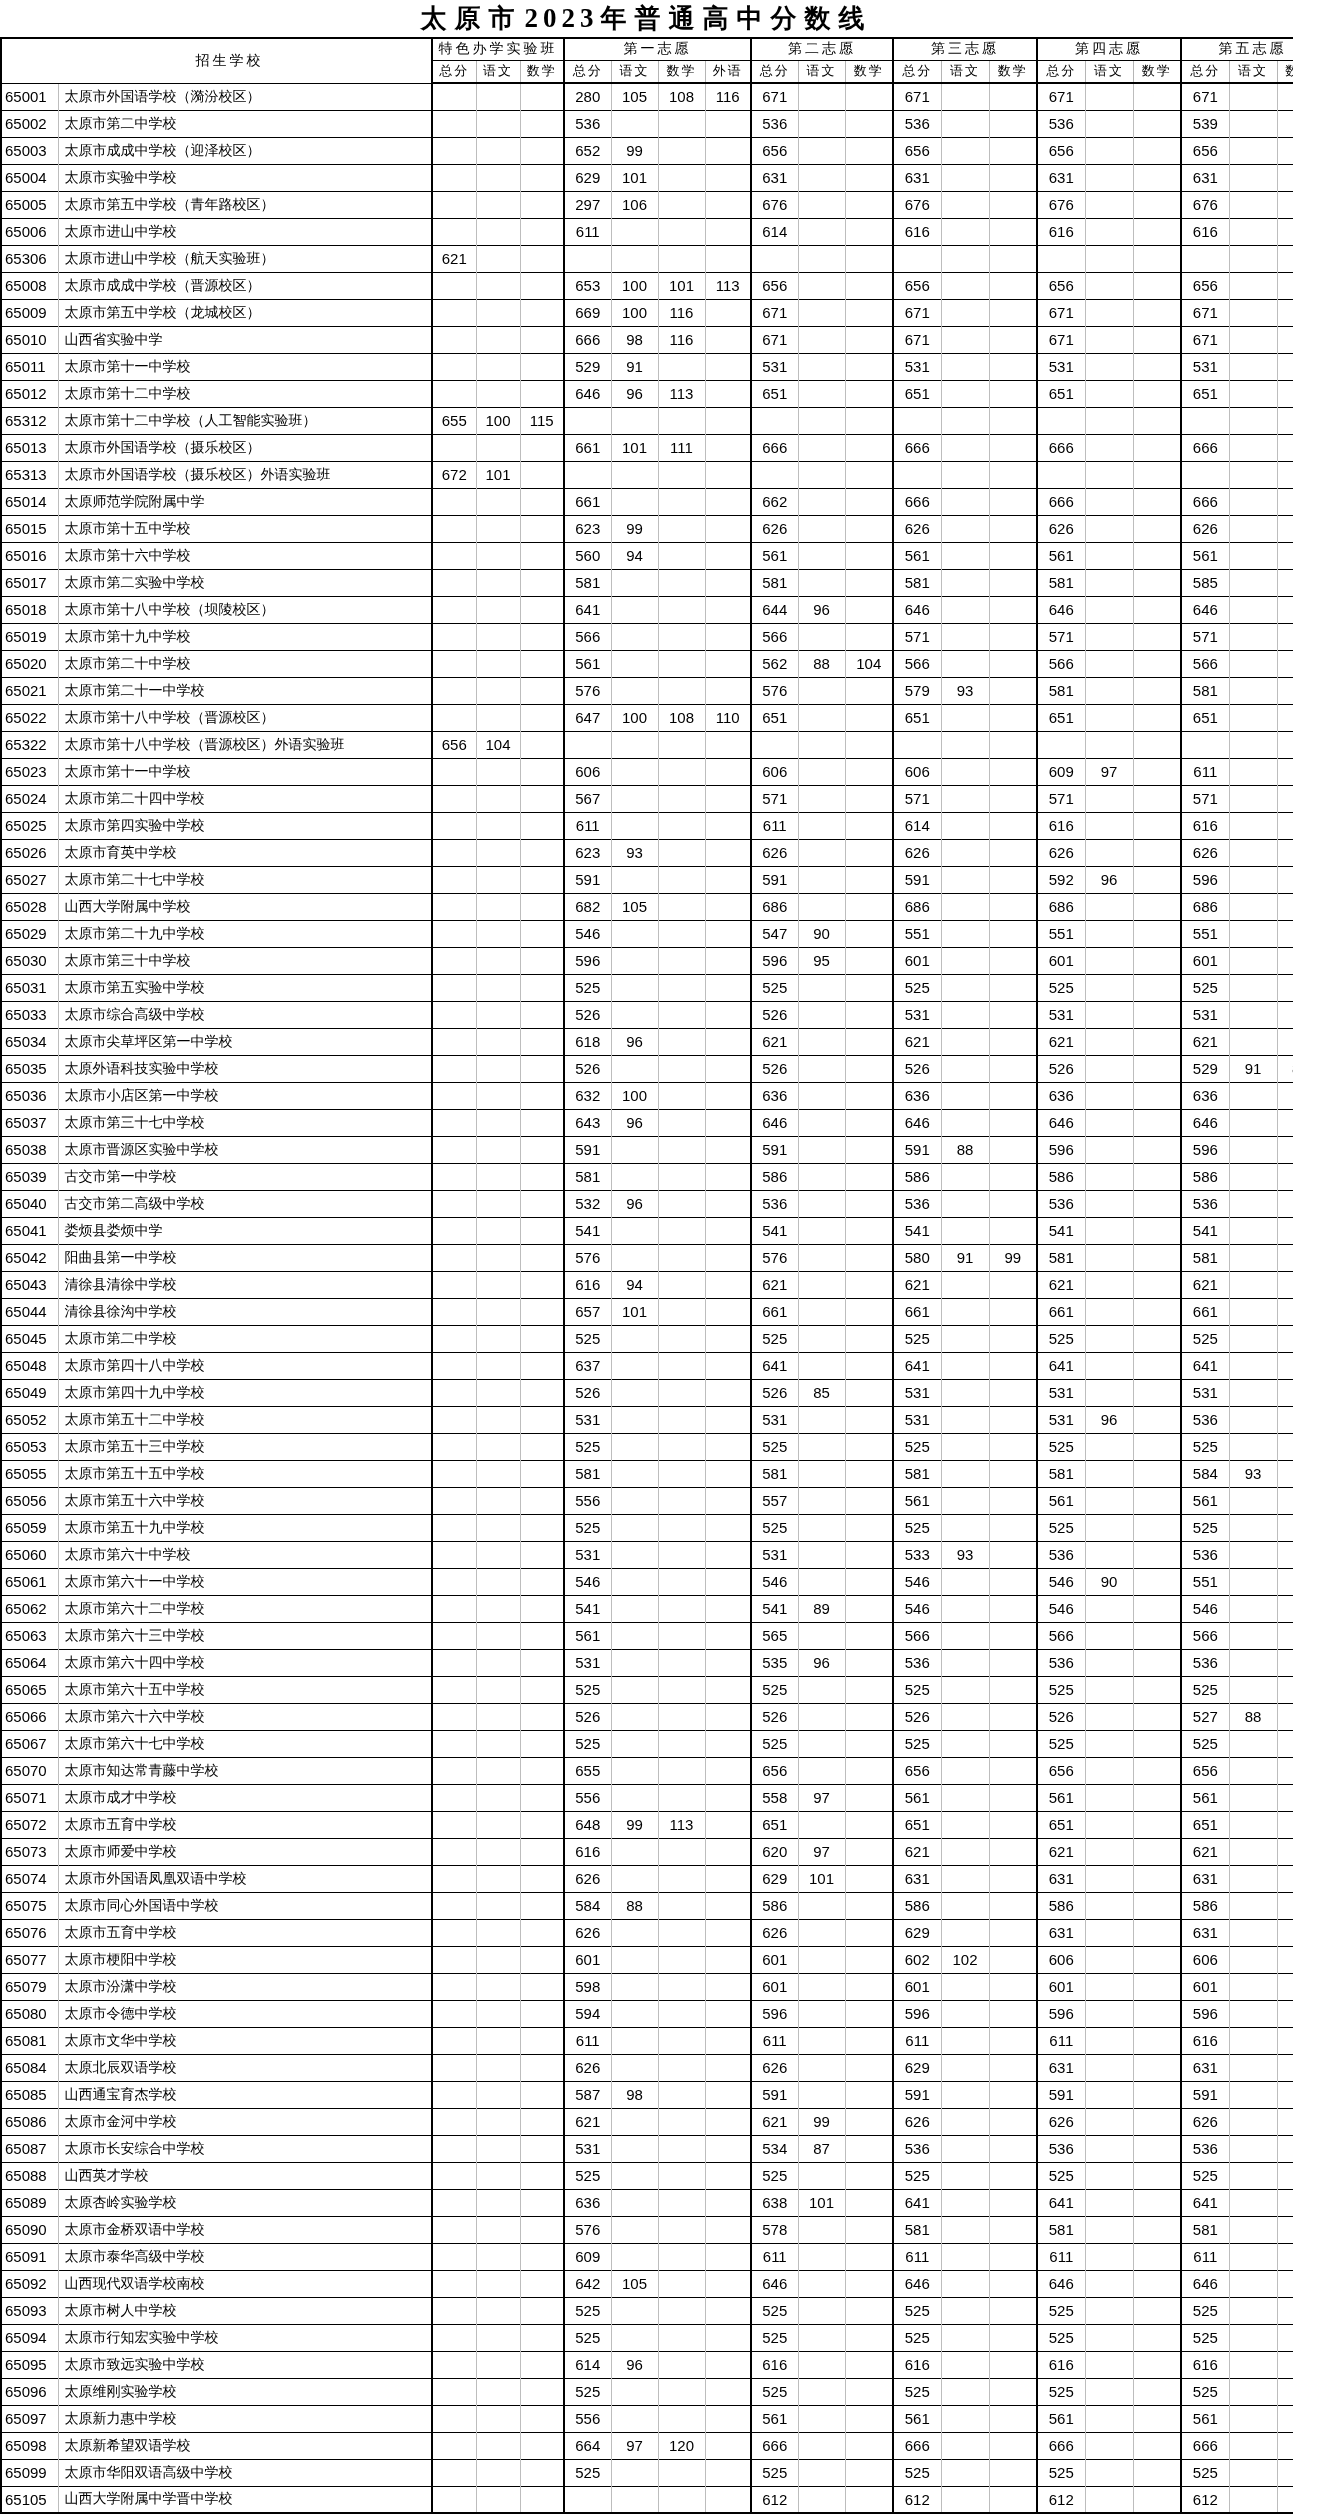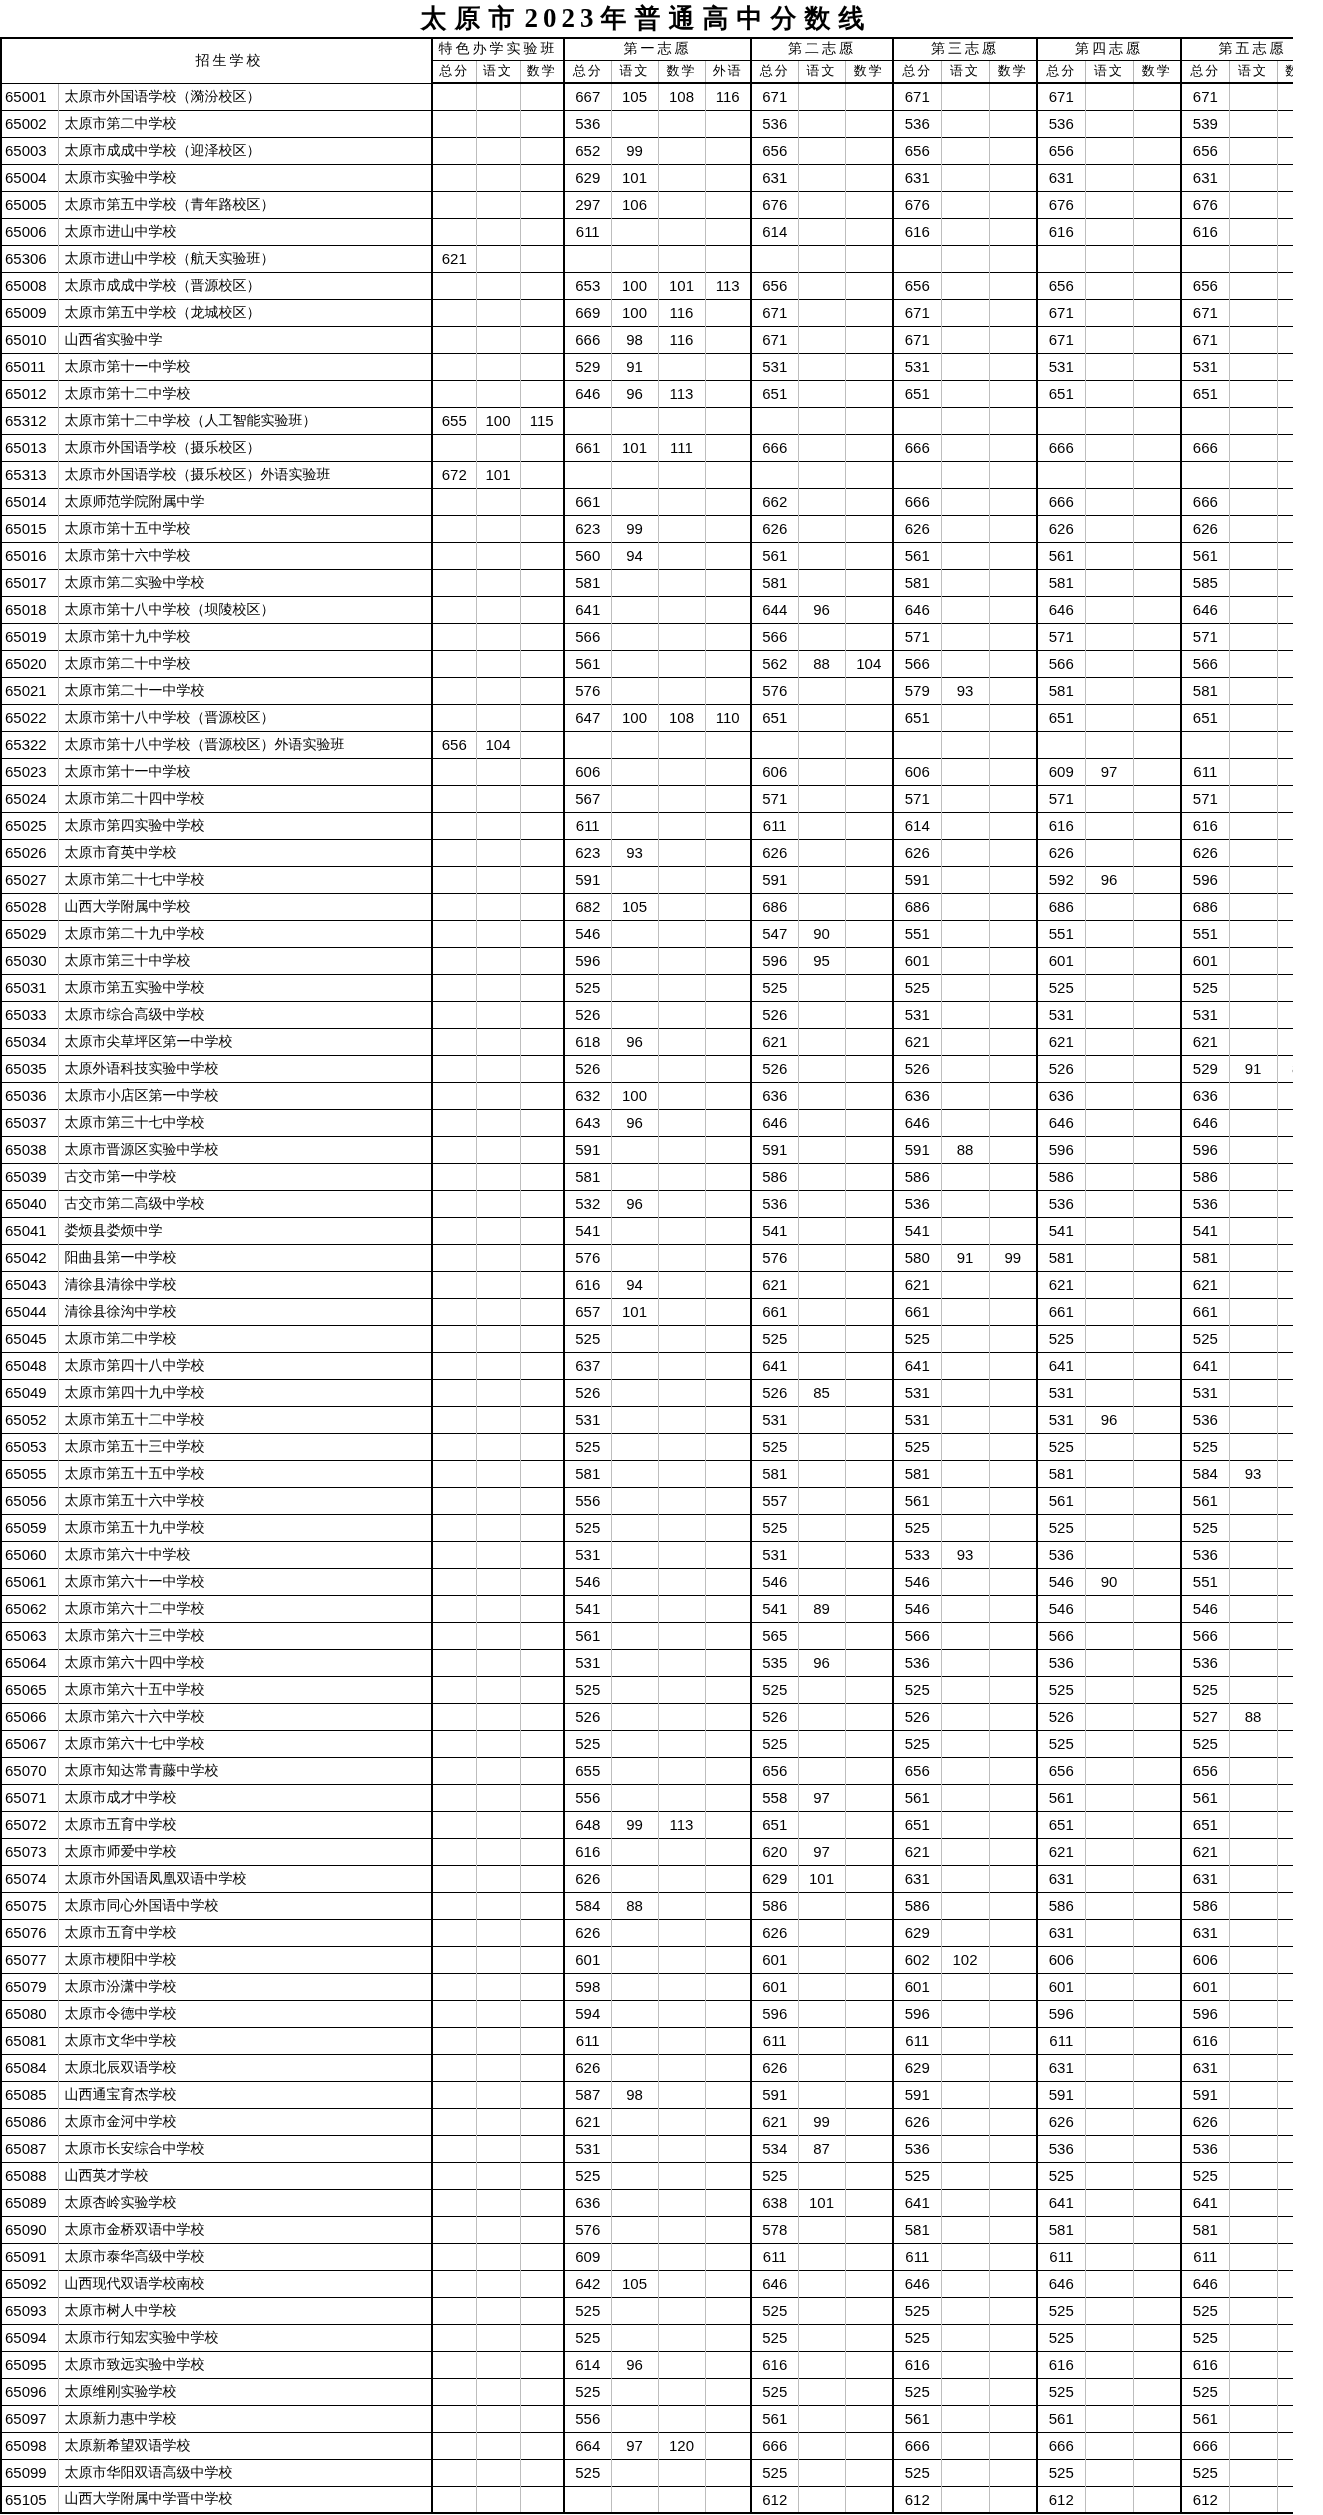--- a/index.html
+++ b/index.html
@@ -111,21 +111,21 @@
         <th>数学</th>
       </tr>
     </thead>
     <tbody>
         <tr>
     <td class="code">65001</td>
     <td class="name">太原市外国语学校（漪汾校区）</td>
   <td class="num g"></td>
           <td class="num"></td>
           <td class="num"></td>
-          <td class="num g">667</td>
+          <td class="num g">280</td>
           <td class="num">105</td>
           <td class="num">108</td>
           <td class="num">116</td>
           <td class="num g">671</td>
           <td class="num"></td>
           <td class="num"></td>
           <td class="num g">671</td>
           <td class="num"></td>
           <td class="num"></td>
           <td class="num g">671</td>

